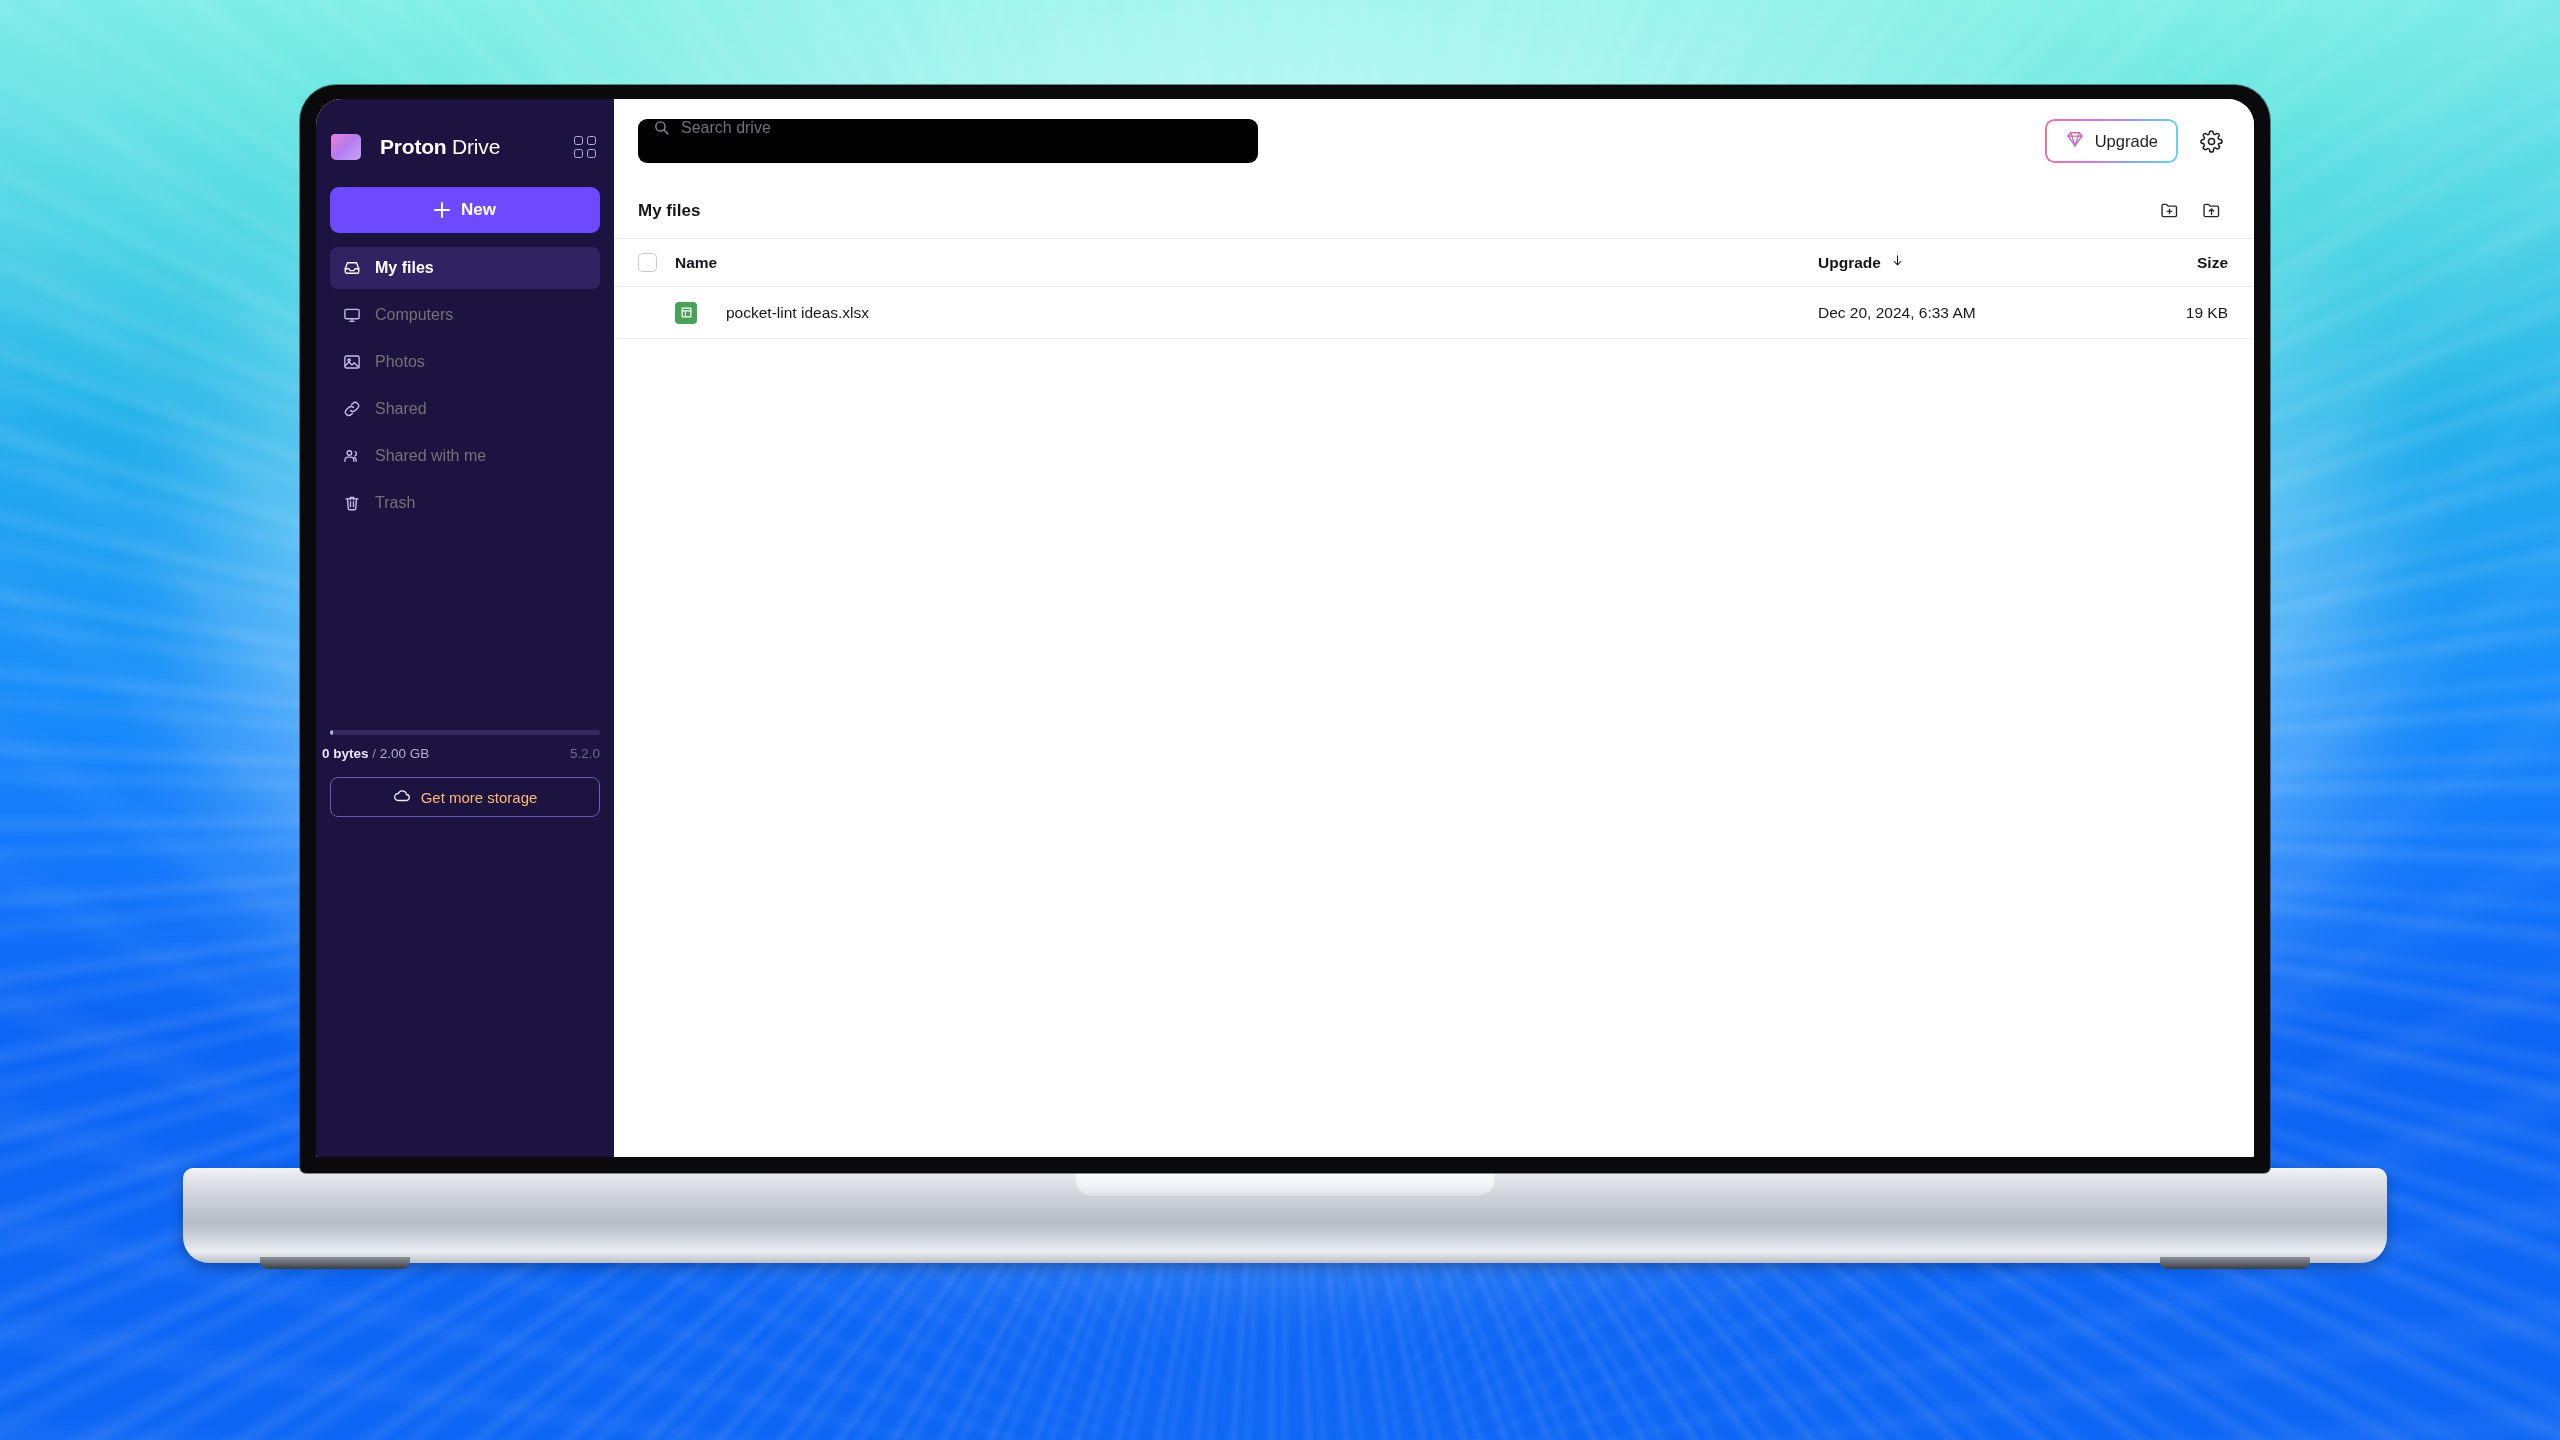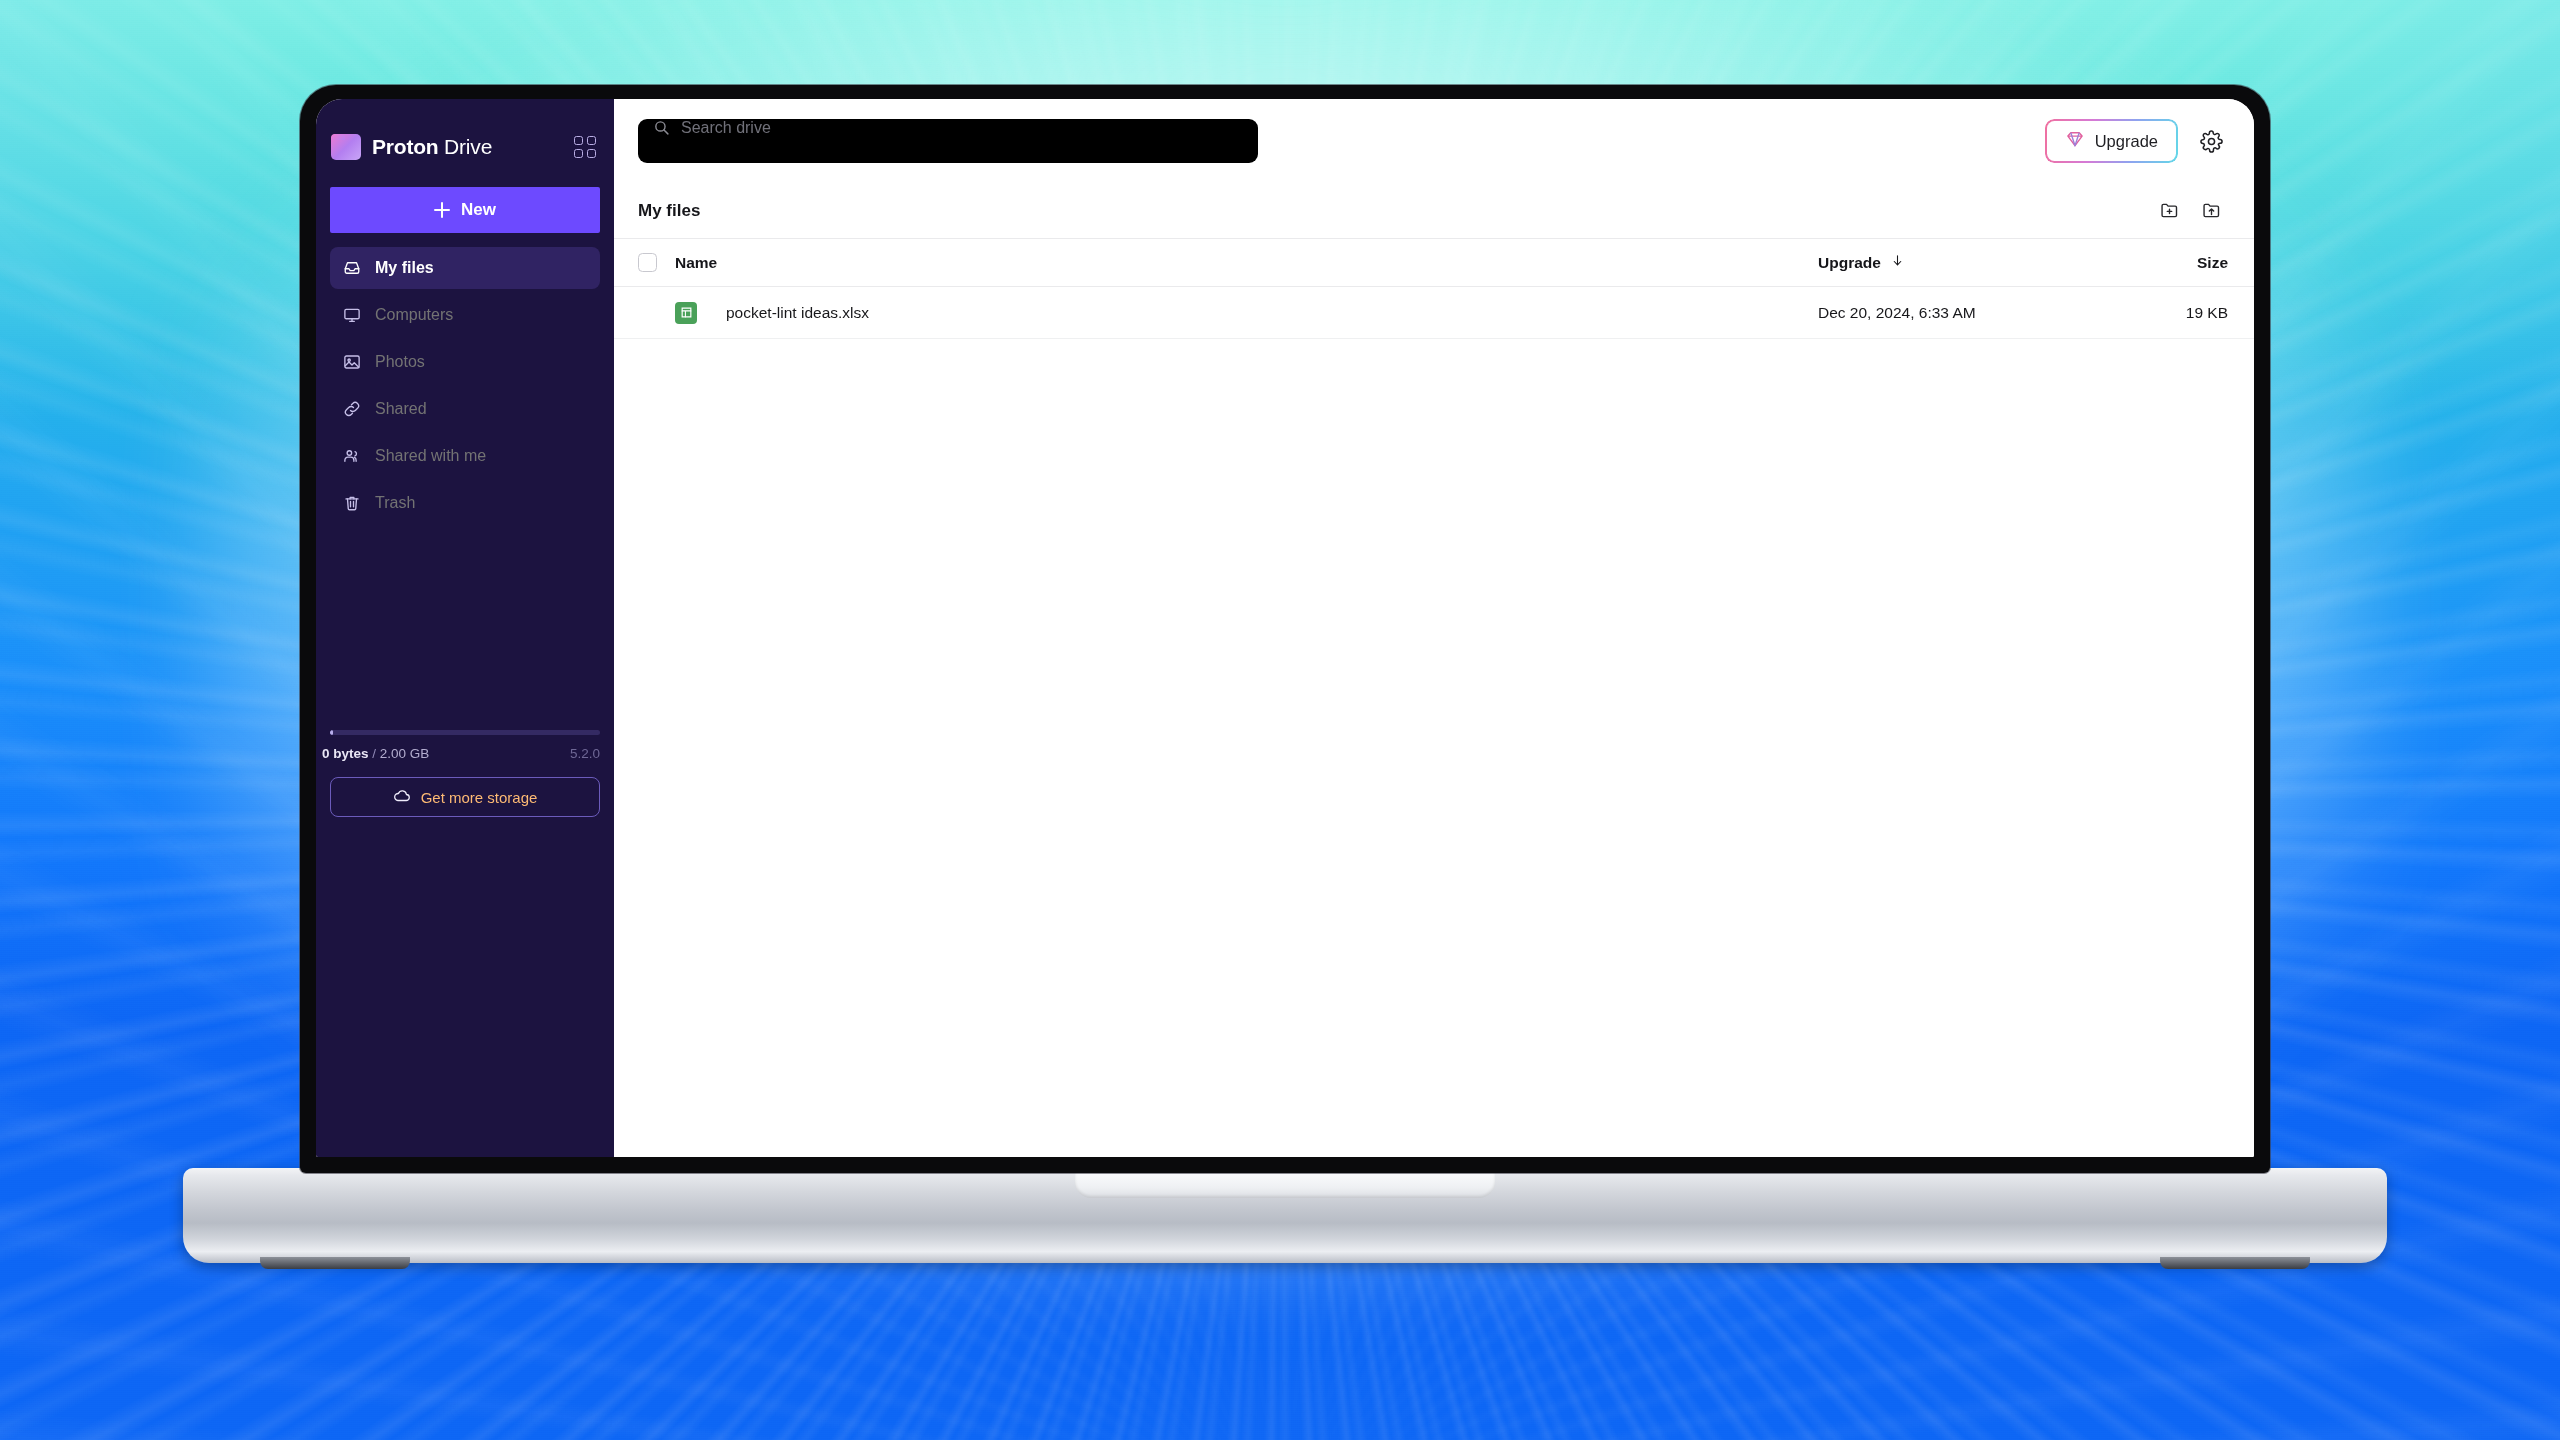--- a/index.html
+++ b/index.html
@@ -125,29 +125,29 @@
   .brand-logo {
     width: 30px; height: 26px; border-radius: 5px;
     background: linear-gradient(135deg, #f07ad0 0%, #b37ef0 50%, #c9a6f7 100%);
     position: relative; flex: 0 0 auto;
   }
   .brand-logo:after {
     content:''; position:absolute; left:0; top:0; width:14px; height:6px;
     border-radius:4px 4px 0 0;
     background: linear-gradient(135deg,#ef7ad2,#b983f2);
   }
-  .brand-text { color:#fff; font-size:21px; letter-spacing:-0.2px; }
+  .brand-text { color:#fff; font-size:21px; letter-spacing:-0.2px;margin-left:8px; }
   .brand-text b { font-weight:700; }
   .brand-text span { font-weight:400; }
   .appgrid { display:grid; grid-template-columns:repeat(2,9px); grid-gap:4px; cursor:pointer; }
   .appgrid i { display:block; width:9px; height:9px; border:1.6px solid #b9aee4; border-radius:2.5px; }
 
   .newbtn {
     margin: 14px 14px 0 14px;
-    height: 46px; border-radius: 2px;
+    height: 46px; border-radius: 9px;
     background: #6d4aff;
     color:#fff; font-size:17px; font-weight:600;
     display:flex; align-items:center; justify-content:center; gap:11px;
     cursor:pointer;
   }
   .plus { position:relative; width:16px; height:16px; flex:0 0 auto; }
   .plus:before, .plus:after { content:''; position:absolute; background:#fff; border-radius:2px; }
   .plus:before { left:7px; top:0; width:2px; height:16px; }
   .plus:after  { top:7px; left:0; height:2px; width:16px; }
 

